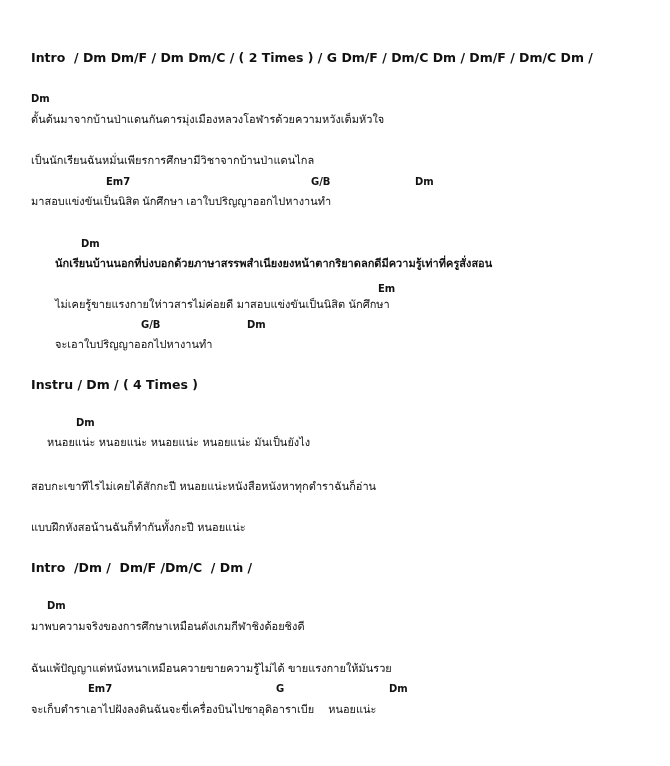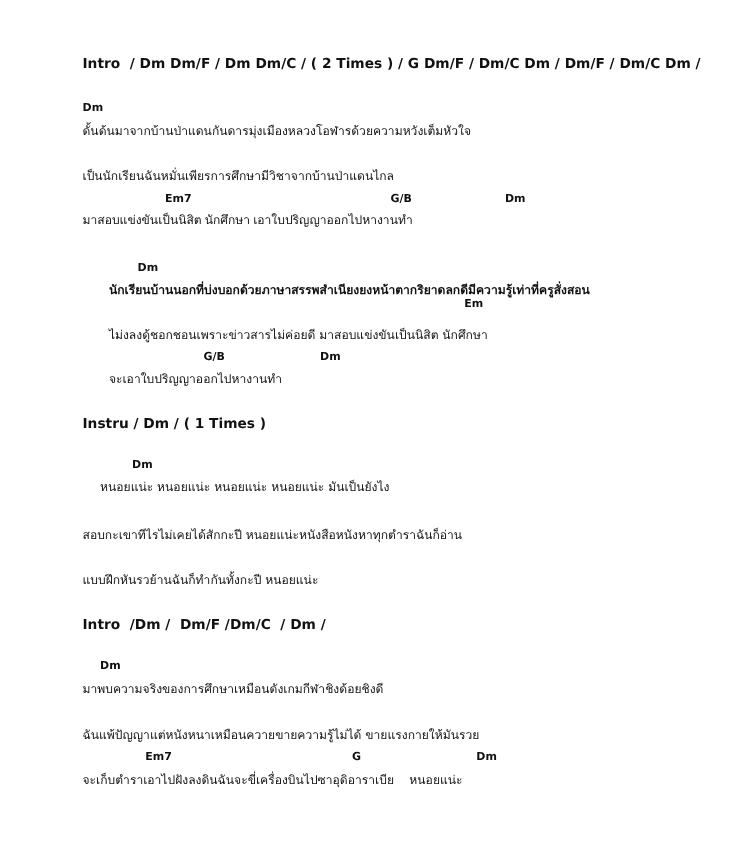--- a/index.html
+++ b/index.html
@@ -12,21 +12,20 @@
       height: 766px;
       position: relative;
       overflow: hidden;
       color: #111111;
     }
     .line {
       position: absolute;
       white-space: pre;
       font-family: "DejaVu Sans", sans-serif;
       line-height: 1;
-      margin-left: 44px;
     }
     .chord {
       font-size: 10px;
       font-weight: bold;
     }
     .section {
       font-size: 12.5px;
       font-weight: bold;
     }
     .lyric {
@@ -41,30 +40,30 @@
     <div class="line section" style="left: 31px; top: 52px;">Intro  / Dm Dm/F / Dm Dm/C / ( 2 Times ) / G Dm/F / Dm/C Dm / Dm/F / Dm/C Dm /</div>
     <div class="line chord" style="left: 31px; top: 94px;">Dm</div>
     <div class="line lyric" style="left: 31px; top: 114px;">ดั้นด้นมาจากบ้านป่าแดนกันดารมุ่งเมืองหลวงโอฬารด้วยความหวังเต็มหัวใจ</div>
     <div class="line lyric" style="left: 31px; top: 155px;">เป็นนักเรียนฉันหมั่นเพียรการศึกษามีวิชาจากบ้านป่าแดนไกล</div>
     <div class="line chord" style="left: 106px; top: 177px;">Em7</div>
     <div class="line chord" style="left: 311px; top: 177px;">G/B</div>
     <div class="line chord" style="left: 415px; top: 177px;">Dm</div>
     <div class="line lyric" style="left: 31px; top: 196px; font-family: Liberation Serif, serif;">มาสอบแข่งขันเป็นนิสิต นักศึกษา เอาใบปริญญาออกไปหางานทำ</div>
     <div class="line chord" style="left: 81px; top: 239px;">Dm</div>
     <div class="line lyric" style="left: 55px; top: 258px; font-weight: bold;">นักเรียนบ้านนอกที่บ่งบอกด้วยภาษาสรรพสำเนียงยงหน้าตากริยาดลกดีมีความรู้เท่าที่ครูสั่งสอน</div>
-    <div class="line chord" style="left: 378px; top: 272px;">Em</div>
-    <div class="line lyric" style="left: 55px; top: 299px;">ไม่งลงดู้ชอกชอนเพราะข่าวสารไม่ค่อยดี มาสอบแข่งขันเป็นนิสิต นักศึกษา</div>
+    <div class="line chord" style="left: 378px; top: 284px;">Em</div>
+    <div class="line lyric" style="left: 55px; top: 299px;">ไม่เคยรู้ขายแรงกายให่าวสารไม่ค่อยดี มาสอบแข่งขันเป็นนิสิต นักศึกษา</div>
     <div class="line chord" style="left: 141px; top: 320px;">G/B</div>
     <div class="line chord" style="left: 247px; top: 320px;">Dm</div>
     <div class="line lyric" style="left: 55px; top: 339px;">จะเอาใบปริญญาออกไปหางานทำ</div>
-    <div class="line section" style="left: 31px; top: 379px;">Instru / Dm / ( 1 Times )</div>
+    <div class="line section" style="left: 31px; top: 379px;">Instru / Dm / ( 4 Times )</div>
     <div class="line chord" style="left: 76px; top: 418px;">Dm</div>
     <div class="line lyric" style="left: 47px; top: 437px;">หนอยแน่ะ หนอยแน่ะ หนอยแน่ะ หนอยแน่ะ มันเป็นยังไง</div>
     <div class="line lyric" style="left: 31px; top: 481px;">สอบกะเขาทีไรไม่เคยได้สักกะปี หนอยแน่ะหนังสือหนังหาทุกตำราฉันก็อ่าน</div>
-    <div class="line lyric" style="left: 31px; top: 522px;">แบบฝึกหันรวย้านฉันก็ทำกันทั้งกะปี หนอยแน่ะ</div>
+    <div class="line lyric" style="left: 31px; top: 522px;">แบบฝึกหังสอน้านฉันก็ทำกันทั้งกะปี หนอยแน่ะ</div>
     <div class="line section" style="left: 31px; top: 562px;">Intro  /Dm /  Dm/F /Dm/C  / Dm /</div>
     <div class="line chord" style="left: 47px; top: 601px;">Dm</div>
     <div class="line lyric" style="left: 31px; top: 621px;">มาพบความจริงของการศึกษาเหมือนดังเกมกีฬาชิงด้อยชิงดี</div>
     <div class="line lyric" style="left: 31px; top: 663px;">ฉันแพ้ปัญญาแต่หนังหนาเหมือนควายขายความรู้ไม่ได้ ขายแรงกายให้มันรวย</div>
     <div class="line chord" style="left: 88px; top: 684px;">Em7</div>
     <div class="line chord" style="left: 276px; top: 684px;">G</div>
     <div class="line chord" style="left: 389px; top: 684px;">Dm</div>
     <div class="line lyric" style="left: 31px; top: 704px;">จะเก็บตำราเอาไปฝังลงดินฉันจะขี่เครื่องบินไปซาอุดิอาราเบีย    หนอยแน่ะ</div>
   </div>
 

